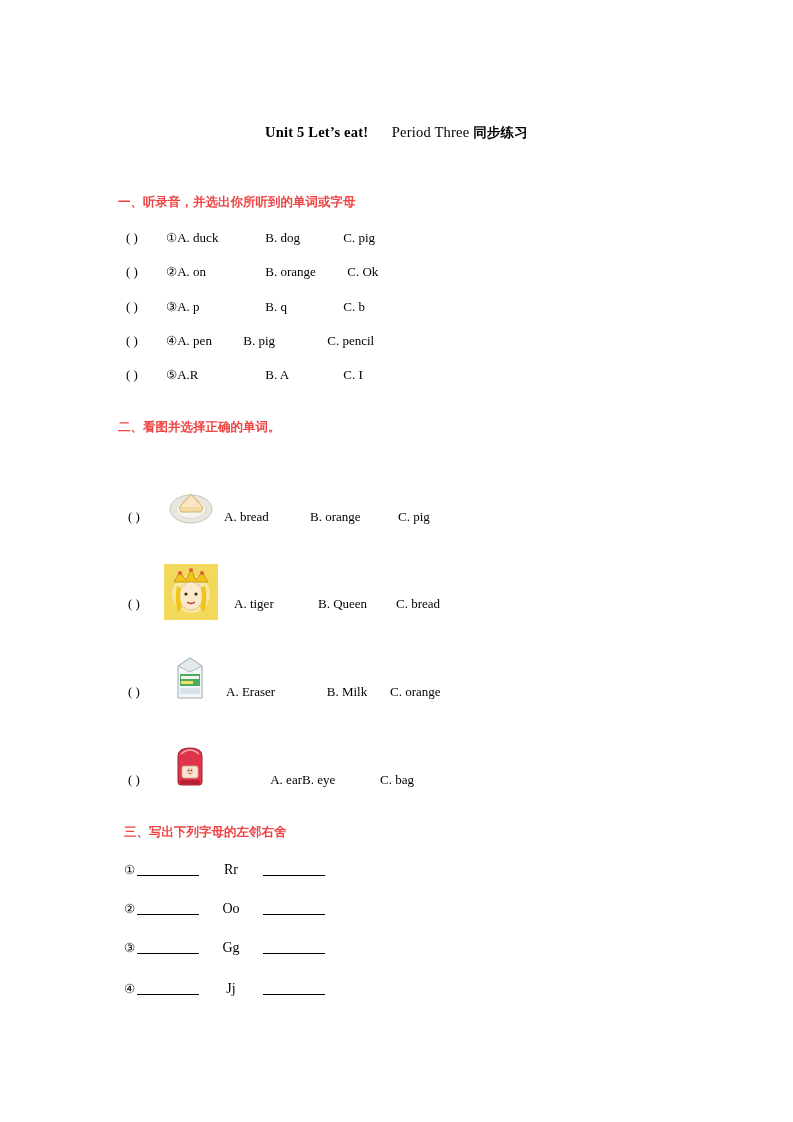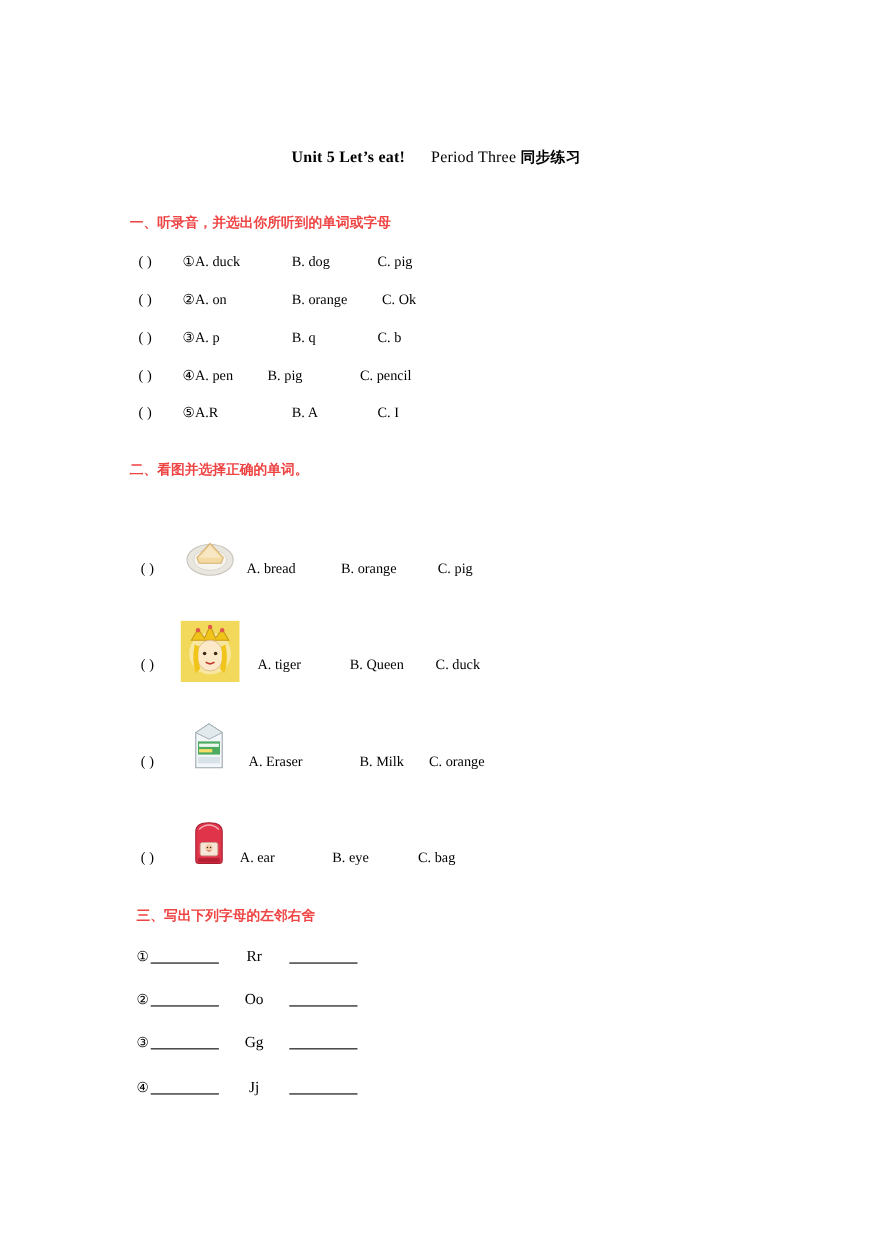--- a/index.html
+++ b/index.html
@@ -26,21 +26,20 @@
   
   .doc-title {
     position: absolute;
     left: 0;
     top: 124px;
     width: 793px;
     text-align: center;
     font-size: 14.5px;
     font-weight: bold;
     letter-spacing: 0.2px;
-    margin-top: 10px;
   }
   .doc-title .seg-en { font-family: "Liberation Serif", serif; }
   .doc-title .seg-gap { display: inline-block; width: 16px; }
   .doc-title .seg-period { font-weight: normal; }
   .doc-title .seg-cn { font-family: "DejaVu Sans", sans-serif; font-weight: bold; font-size: 13.5px; }
 
   
   .sec-head {
     position: absolute;
     font-family: "DejaVu Sans", sans-serif;
@@ -193,21 +192,21 @@
         <circle cx="38" cy="9" r="2" fill="#e2574c"></circle>
         <ellipse cx="27" cy="32" rx="12" ry="14" fill="#fce9c9" stroke="#d8b98d" stroke-width="0.8"></ellipse>
         <path d="M13 22 Q10 36 14 48 L18 44 Q15 34 17 24 Z" fill="#f0c419"></path>
         <path d="M41 22 Q44 36 40 48 L36 44 Q39 34 37 24 Z" fill="#f0c419"></path>
         <circle cx="22" cy="30" r="1.6" fill="#3a2a14"></circle>
         <circle cx="32" cy="30" r="1.6" fill="#3a2a14"></circle>
         <path d="M23 38 Q27 41 31 38" stroke="#c0392b" stroke-width="1.4" fill="none"></path>
       </svg>
     </span>
     <span class="opts" style="left:106px;">
-      <span class="opt" style="width:84px;">A. tiger</span><span class="opt" style="width:78px;">B. Queen</span><span class="opt">C. duck</span>
+      <span class="opt" style="width:84px;">A. tiger</span><span class="opt" style="width:78px;">B. Queen</span><span class="opt">C. bread</span>
     </span>
   </div>
 
   <div class="q2-row" style="top:658px;">
     <span class="paren">(    )</span>
     <span class="pic" style="left:42px; top:-6px; width:40px; height:50px;">
       <svg width="40" height="50" viewBox="0 0 40 50">
         <rect x="0" y="0" width="40" height="50" fill="#ffffff"></rect>
         <path d="M8 14 L20 6 L32 14 L32 46 L8 46 Z" fill="#f4f7f9" stroke="#9aa7ad" stroke-width="1"></path>
         <path d="M8 14 L20 6 L32 14 L20 20 Z" fill="#e3eaee" stroke="#9aa7ad" stroke-width="0.8"></path>
@@ -231,21 +230,21 @@
         <path d="M13 12 Q22 4 31 12" fill="none" stroke="#ffffff" stroke-width="1.2" opacity="0.6"></path>
         <rect x="14" y="24" width="16" height="12" rx="2" fill="#f7e6d8" stroke="#c9a98d" stroke-width="0.8"></rect>
         <circle cx="22" cy="29" r="3.4" fill="#f4c9a8"></circle>
         <circle cx="20.6" cy="28.4" r="0.7" fill="#3a2a14"></circle>
         <circle cx="23.4" cy="28.4" r="0.7" fill="#3a2a14"></circle>
         <path d="M20.5 31.2 Q22 32.6 23.5 31.2" stroke="#b4543c" stroke-width="0.8" fill="none"></path>
         <rect x="12" y="38" width="20" height="4" rx="1.5" fill="#b71f33"></rect>
       </svg>
     </span>
     <span class="opts" style="left:90px;">
-      <span class="opt" style="width:84px;">A. ear</span><span class="opt" style="width:78px;">B. eye</span><span class="opt">C. bag</span>
+      <span class="opt" style="width:84px;text-align:right;">A. ear</span><span class="opt" style="width:78px;">B. eye</span><span class="opt">C. bag</span>
     </span>
   </div>
 
   <div class="sec-head" id="sec3-head">三、写出下列字母的左邻右舍</div>
 
   <div class="q3-row" style="top:862px;">
     <span class="num">①</span><span class="blank-left"></span><span class="letter">Rr</span><span class="blank-right"></span>
   </div>
 
   <div class="q3-row" style="top:901px;">

